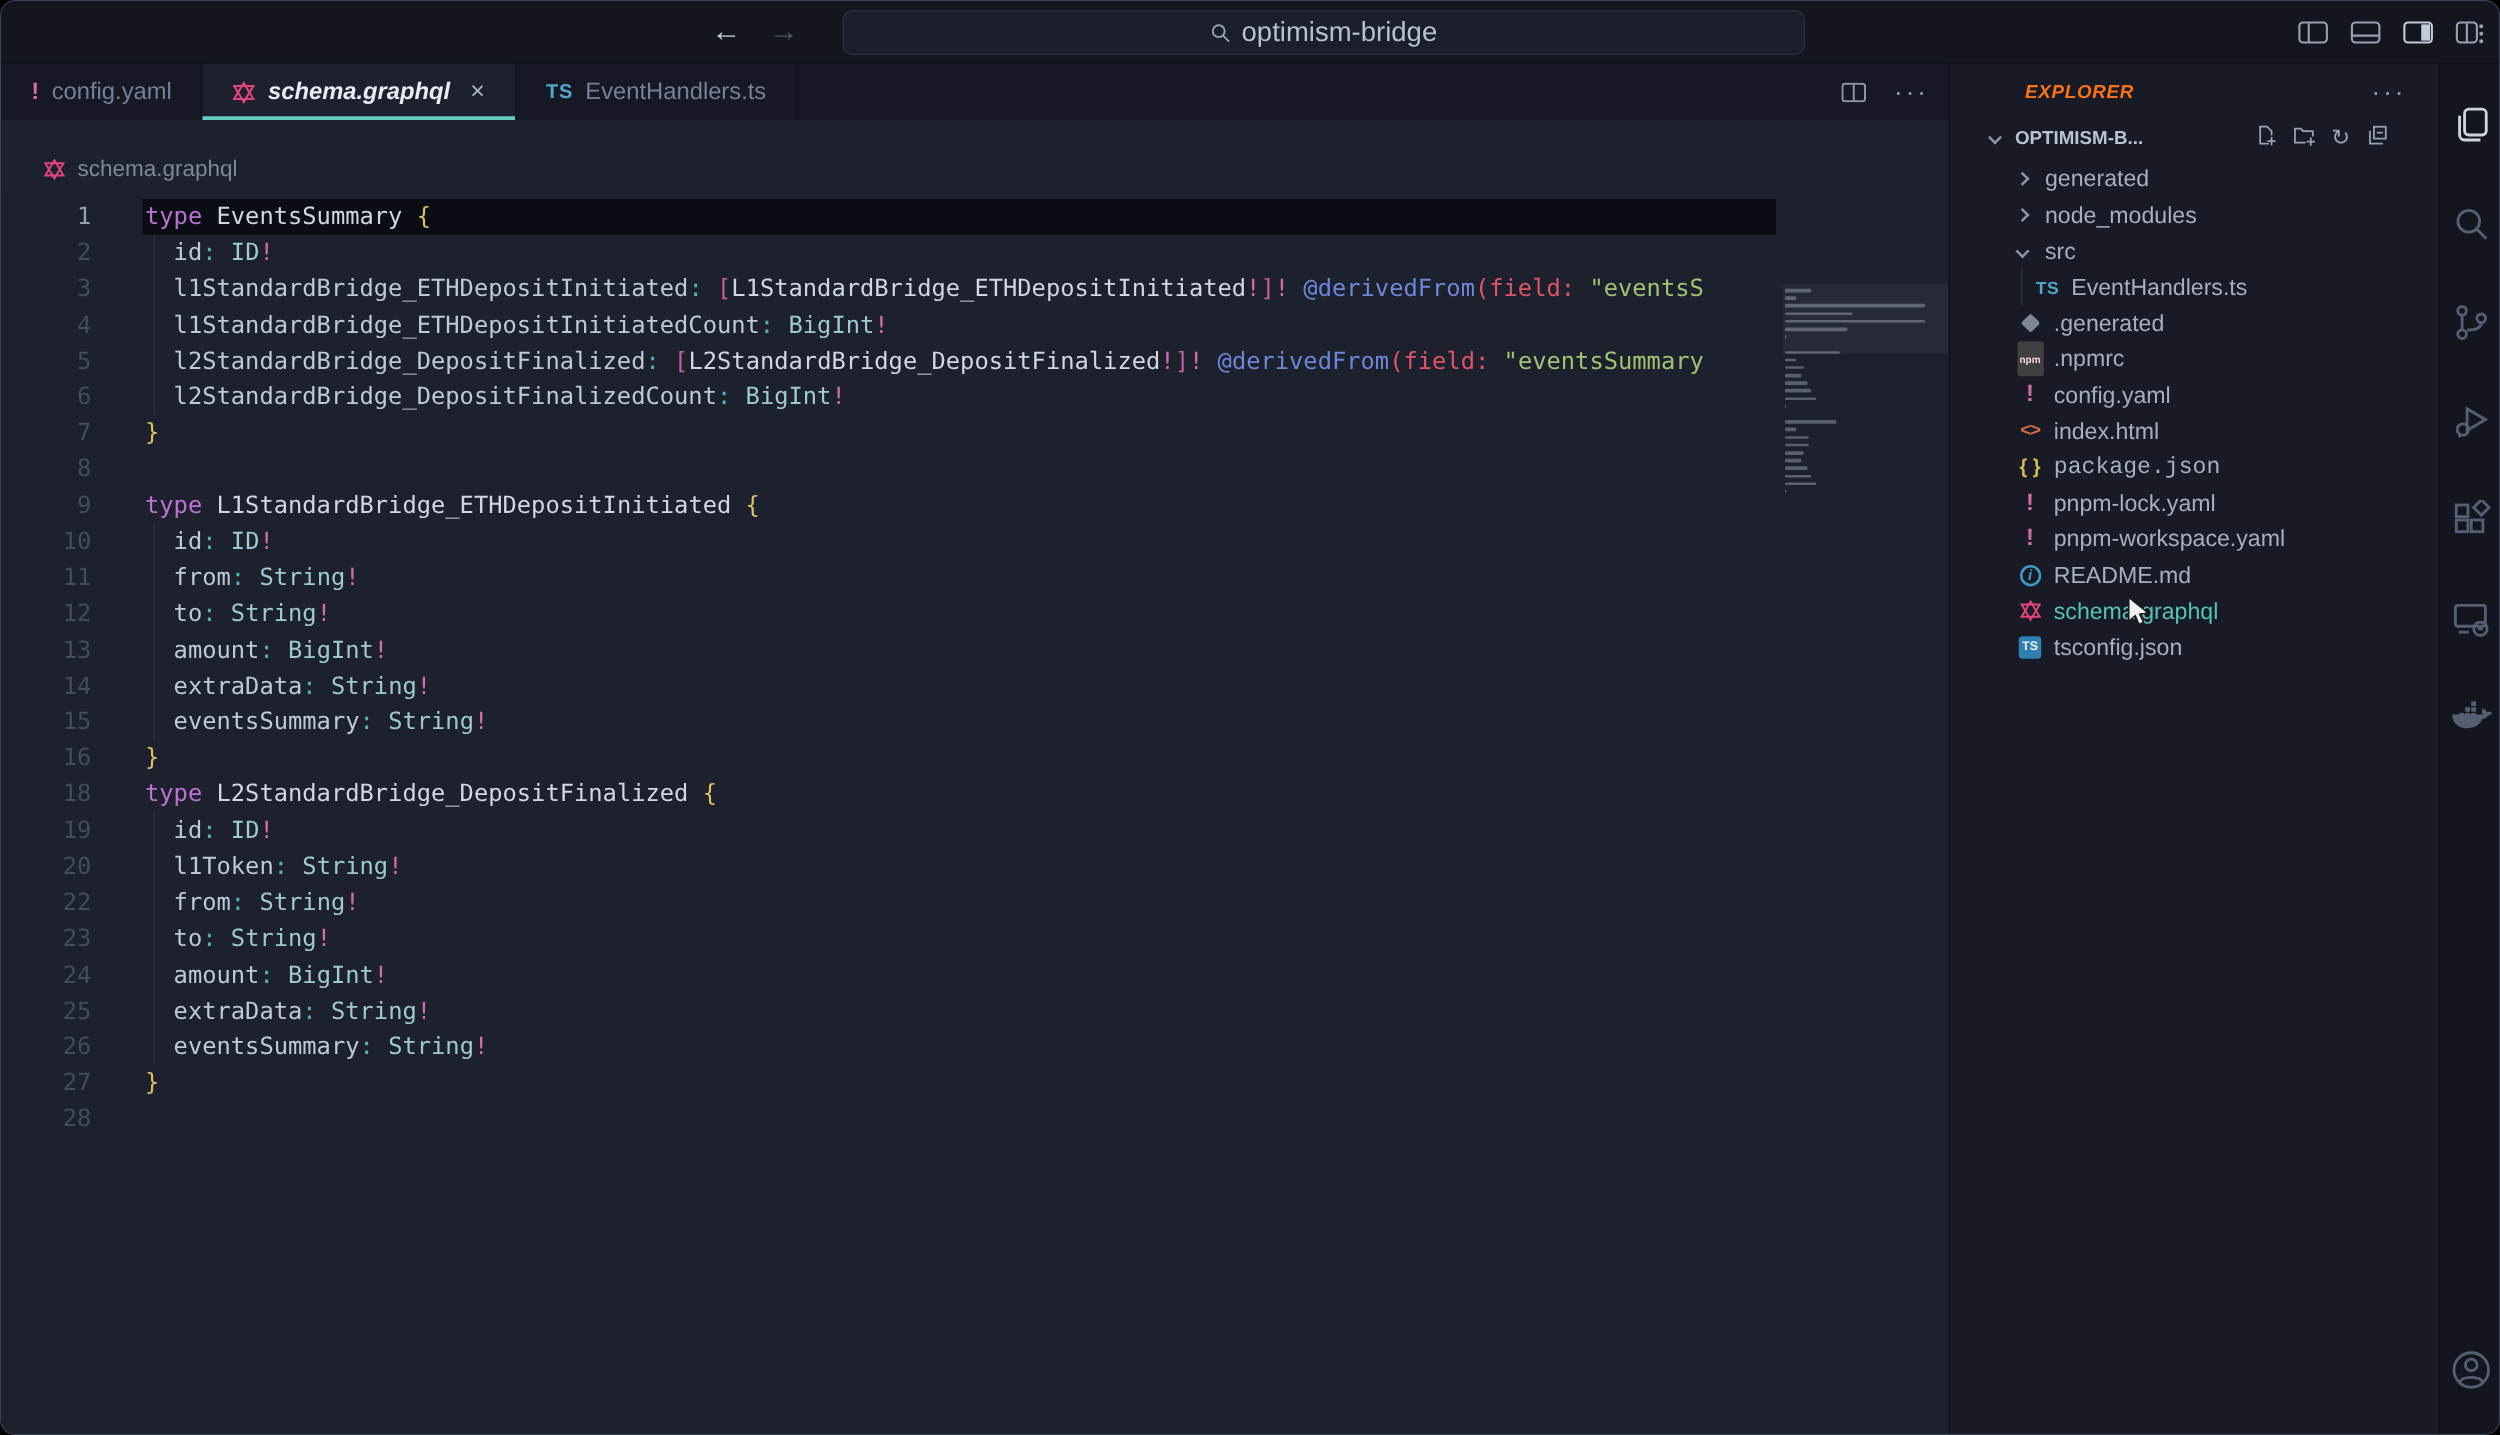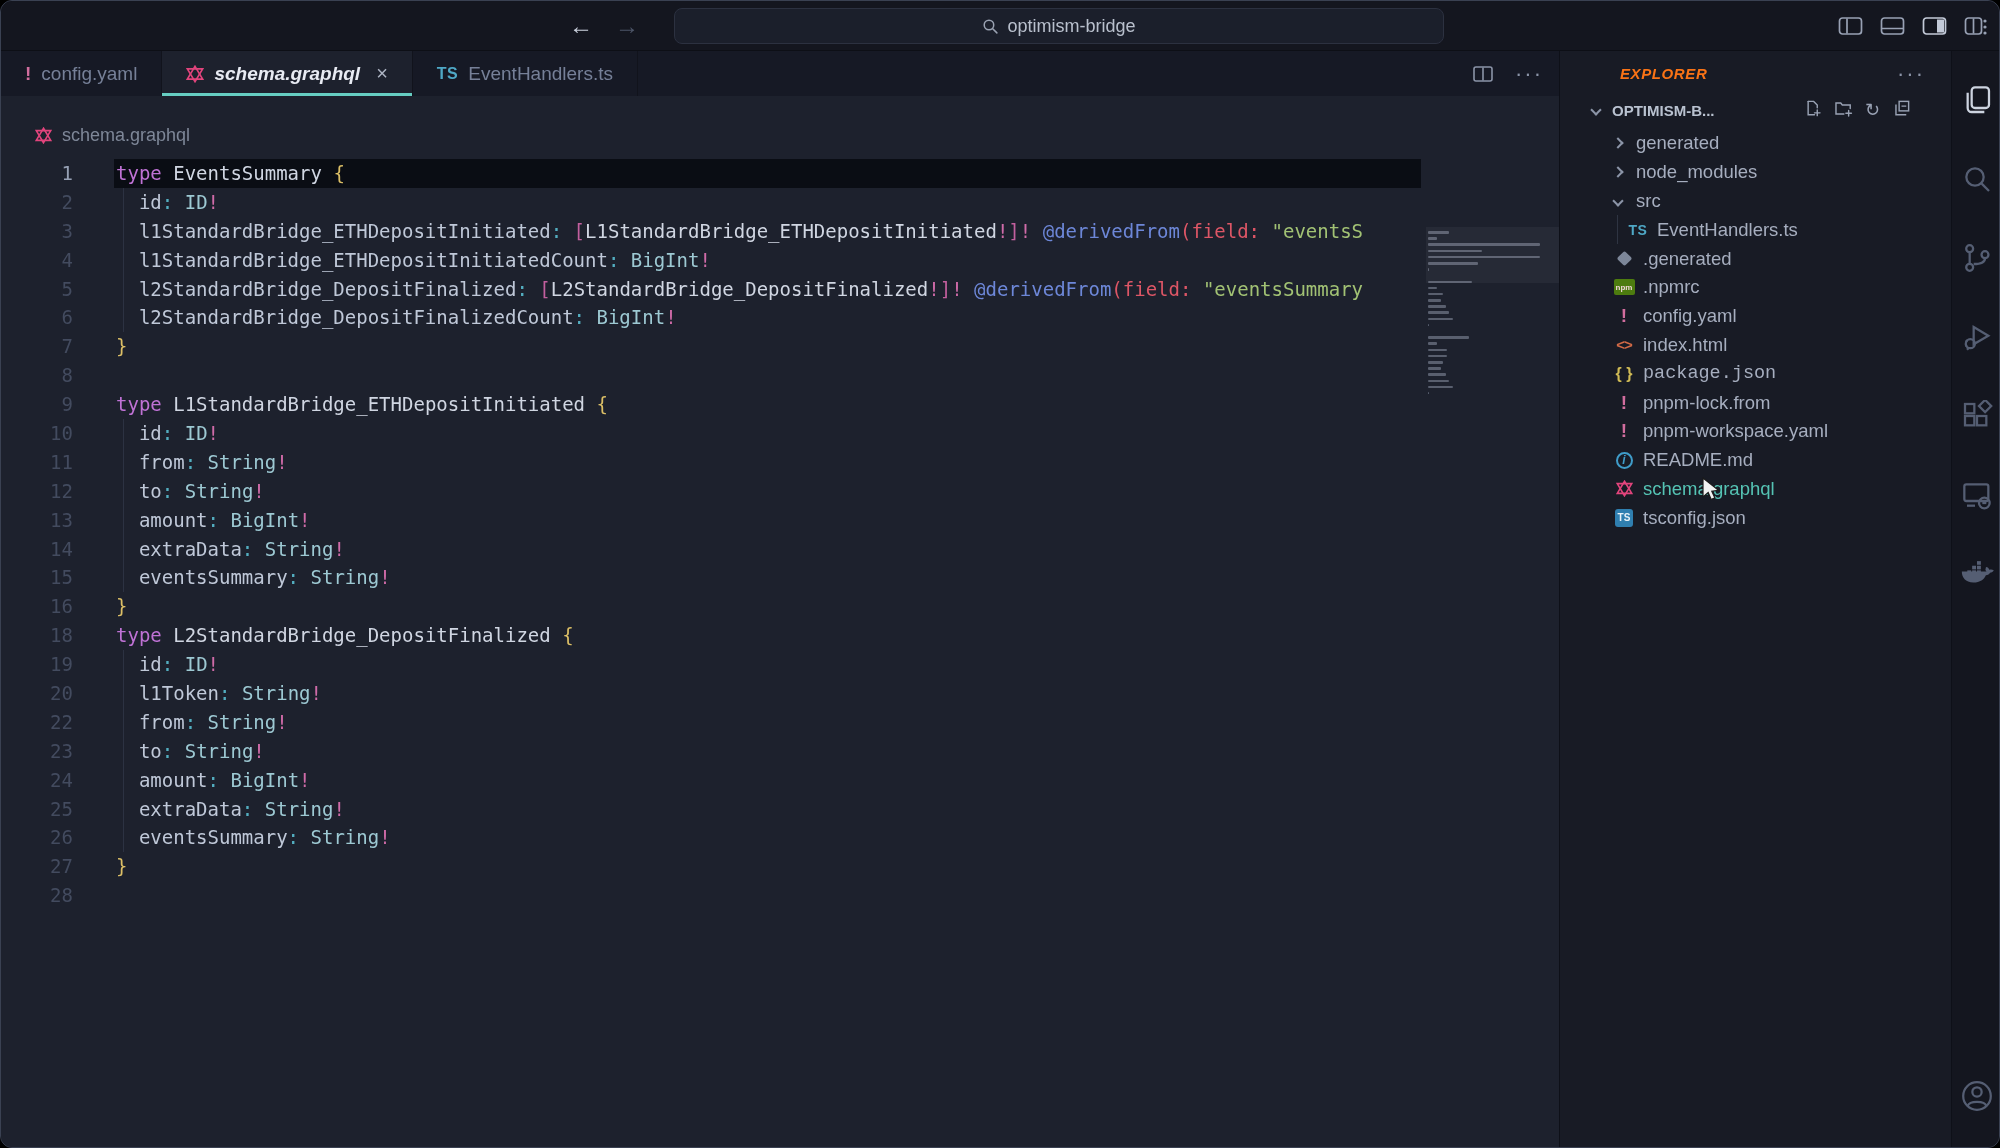--- a/index.html
+++ b/index.html
@@ -10,21 +10,21 @@
 
   
   .titlebar { position:absolute; left:0; top:0; right:0; height:50px; background:#14161f;
               border-bottom:1px solid #0d0f16; }
   .nav-arrows { position:absolute; left:568px; top:0; height:50px; display:flex; align-items:center; gap:22px;
                 font-size:24px; }
   .arrow-back { color:#ccd2de; cursor:pointer; }
   .arrow-fwd  { color:#4d5568; cursor:pointer; }
   .search-pill { position:absolute; left:673px; top:7px; width:770px; height:36px; background:#1b1f2b;
                  border:1px solid #2c3140; border-radius:8px; display:flex; align-items:center;
-                 justify-content:center; gap:8px; color:#b9c0cd; font-size:18px; cursor:pointer; }
+                 justify-content:center; gap:8px; color:#b9c0cd; font-size:22px; cursor:pointer; }
   .tb-right { position:absolute; right:12px; top:0; height:50px; display:flex; align-items:center; gap:17px; }
   .tb-right .tbicon { display:flex; cursor:pointer; }
 
   
   .main { position:absolute; top:50px; left:0; right:0; bottom:0; }
   .editor-area { position:absolute; left:0; top:0; bottom:0; width:1558px; background:#1d212d; }
   .sidebar { position:absolute; left:1558px; top:0; bottom:0; width:392px; background:#181b25;
              border-left:1px solid #0e1018; }
   .activitybar { position:absolute; left:1950px; top:0; bottom:0; width:50px; background:#14161f;
                  border-left:1px solid #0e1018; display:flex; flex-direction:column; align-items:center; }
@@ -82,21 +82,21 @@
   .trow { position:relative; height:28.8px; display:flex; align-items:center; font-size:18.5px; color:#a6aebf;
           cursor:pointer; }
   .trow.selected { color:#55c3b4; }
   .chev { width:8px; height:8px; border-right:2px solid #8c95a8; border-bottom:2px solid #8c95a8;
           display:inline-block; }
   .chev.right { transform:rotate(-45deg); }
   .chev.down  { transform:rotate(45deg); }
   .ficon { width:24px; display:inline-flex; justify-content:center; align-items:center; flex:none; }
   .nest-guide { position:absolute; left:57px; top:0; bottom:0; width:1px; background:#2e3442; }
   .diamond { width:11px; height:11px; background:#7d8799; transform:rotate(45deg); border-radius:2px; }
-  .npmblock { width:21px; height:16px; background:#4d7c0f; border-radius:2px; color:#f0d7d7; font-size:8px;
+  .npmblock { width:21px; height:28px; background:#404040; border-radius:2px; color:#f0d7d7; font-size:8px;
               font-weight:700; display:flex; align-items:center; justify-content:center; }
   .htmlgl { color:#d26a46; font-weight:700; font-size:15px; letter-spacing:-1px; }
   .jsongl { color:#d0bb55; font-weight:700; font-size:16px; }
   .infogl { width:17px; height:17px; border:2px solid #3f9cc9; border-radius:50%; color:#3f9cc9; font-size:12px;
             font-weight:700; display:flex; align-items:center; justify-content:center; font-style:italic; }
   .tsbadge { width:18px; height:18px; background:#2f7fb0; border-radius:3px; color:#e8f2f8; font-size:10px;
              font-weight:700; display:flex; align-items:center; justify-content:center; }
   .mouse-cursor { position:absolute; left:140px; z-index:5; pointer-events:none; }
 
   
@@ -342,21 +342,21 @@
           <div class="trow" style="padding-left: 52px;">
             <span class="ficon">
               <span class="jsongl">{ }</span>
             </span>
             <span style="margin-left: 7px; font-family: Liberation Mono, monospace;">package.json</span>
           </div>
           <div class="trow" style="padding-left: 52px;">
             <span class="ficon">
               <span class="yaml-bang">!</span>
             </span>
-            <span style="margin-left: 7px;">pnpm-lock.from</span>
+            <span style="margin-left: 7px;">pnpm-lock.yaml</span>
           </div>
           <div class="trow" style="padding-left: 52px;">
             <span class="ficon">
               <span class="yaml-bang">!</span>
             </span>
             <span style="margin-left: 7px;">pnpm-workspace.yaml</span>
           </div>
           <div class="trow" style="padding-left: 52px;">
             <span class="ficon">
               <span class="infogl">i</span>

